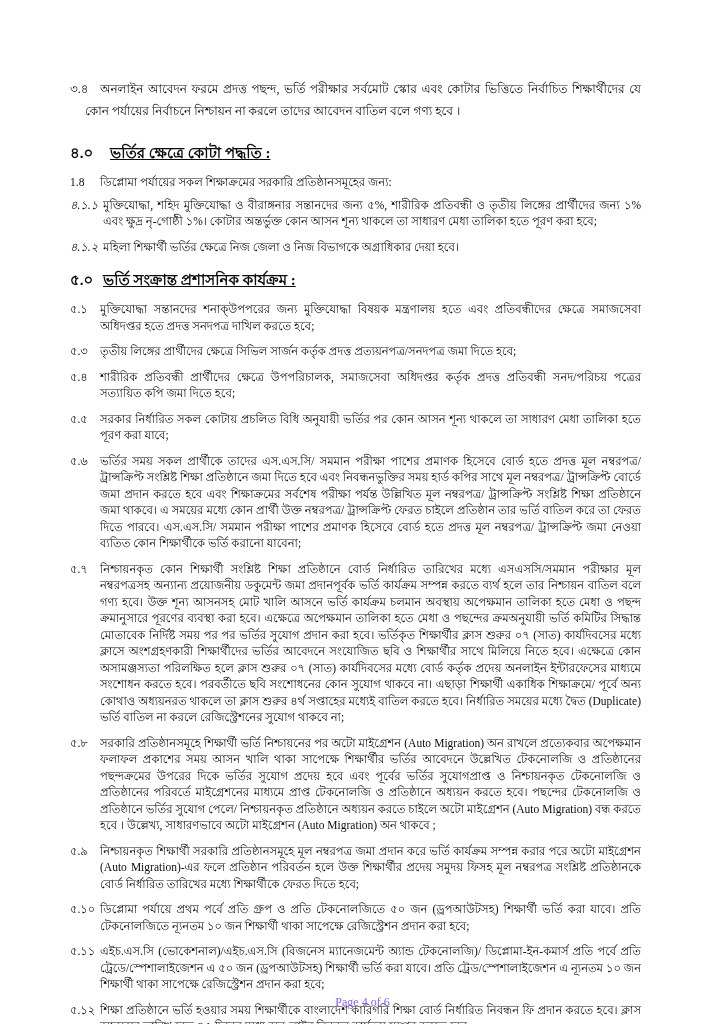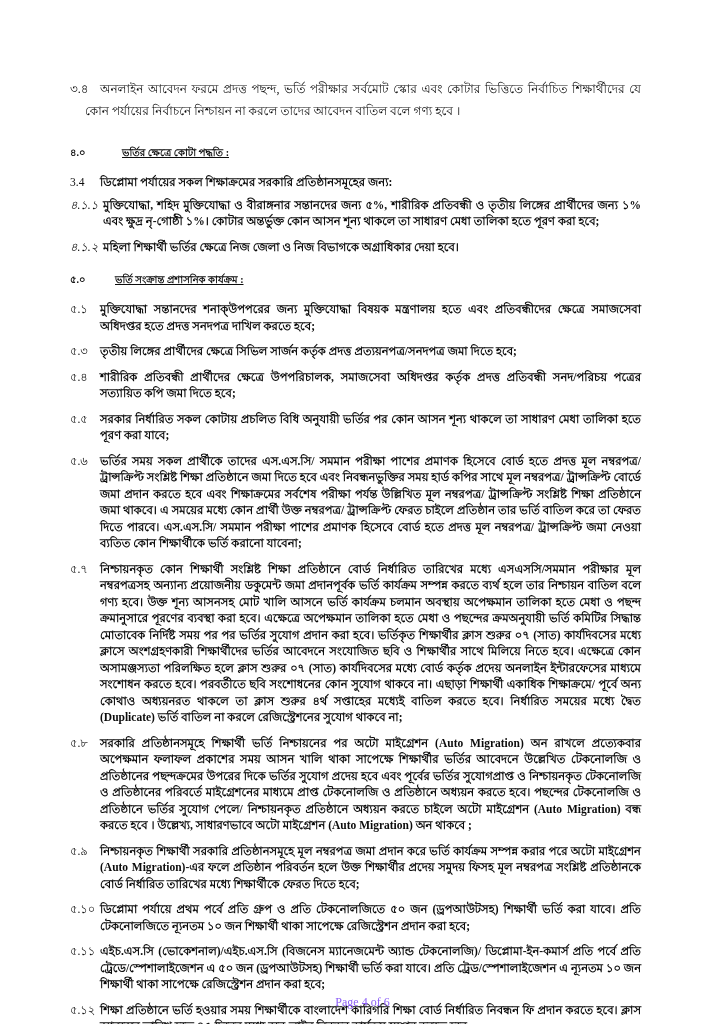--- a/index.html
+++ b/index.html
@@ -38,36 +38,35 @@
   }
   .intro-para .num {
     display: inline-block;
     width: 30px;
     text-indent: 0;
   }
   
   .heading {
     display: flex;
     font-weight: bold;
-    font-size: 10px;
+    font-size: 15px;
     line-height: 18px;
     margin: 16px 0 12px 0;
-    gap: 12px;
   }
   .heading .num { flex: 0 0 40px; }
   .heading.tight .num { flex: 0 0 33px; }
   .heading .title { flex: 1; text-decoration: underline; }
   
   .item {
     display: flex;
     margin: 0 0 9px 0;
   }
   .item .num { flex: 0 0 30px; }
   .item.deep .num { flex: 0 0 33px; font-style: italic; }
-  .item .txt { flex: 1; font-weight: bold; }
+  .item .txt { flex: 1; }
   .sub-lead {
     margin: 0 0 6px 0;
   }
   .gap-lg { margin-bottom: 15px; }
   .footer {
     position: absolute;
     bottom: 14px;
     left: 0;
     width: 725px;
     text-align: center;
@@ -83,21 +82,21 @@
   <div class="content">
 
     <p class="intro-para"><span class="num">৩.৪</span><span>অনলাইন আবেদন ফরমে প্রদত্ত পছন্দ, ভর্তি পরীক্ষার সর্বমোট স্কোর এবং কোটার ভিত্তিতে নির্বাচিত শিক্ষার্থীদের যে কোন পর্যায়ের নির্বাচনে নিশ্চায়ন না করলে তাদের আবেদন বাতিল বলে গণ্য হবে ।</span></p>
 
     <div class="heading">
       <span class="num">৪.০</span>
       <span class="title">ভর্তির ক্ষেত্রে কোটা পদ্ধতি :</span>
     </div>
 
     <div class="item sub-lead">
-      <span class="num">3.4</span>
+      <span class="num">1.8</span>
       <span class="txt">ডিপ্লোমা পর্যায়ের সকল শিক্ষাক্রমের সরকারি প্রতিষ্ঠানসমূহের জন্য:</span>
     </div>
 
     <div class="item deep">
       <span class="num">৪.১.১</span>
       <span class="txt">মুক্তিযোদ্ধা, শহিদ মুক্তিযোদ্ধা ও বীরাঙ্গনার সন্তানদের জন্য ৫%, শারীরিক প্রতিবন্ধী ও তৃতীয় লিঙ্গের প্রার্থীদের জন্য ১% এবং ক্ষুদ্র নৃ-গোষ্ঠী ১%। কোটার অন্তর্ভুক্ত কোন আসন শূন্য থাকলে তা সাধারণ মেধা তালিকা হতে পূরণ করা হবে;</span>
     </div>
 
     <div class="item deep gap-lg">
       <span class="num">৪.১.২</span>

